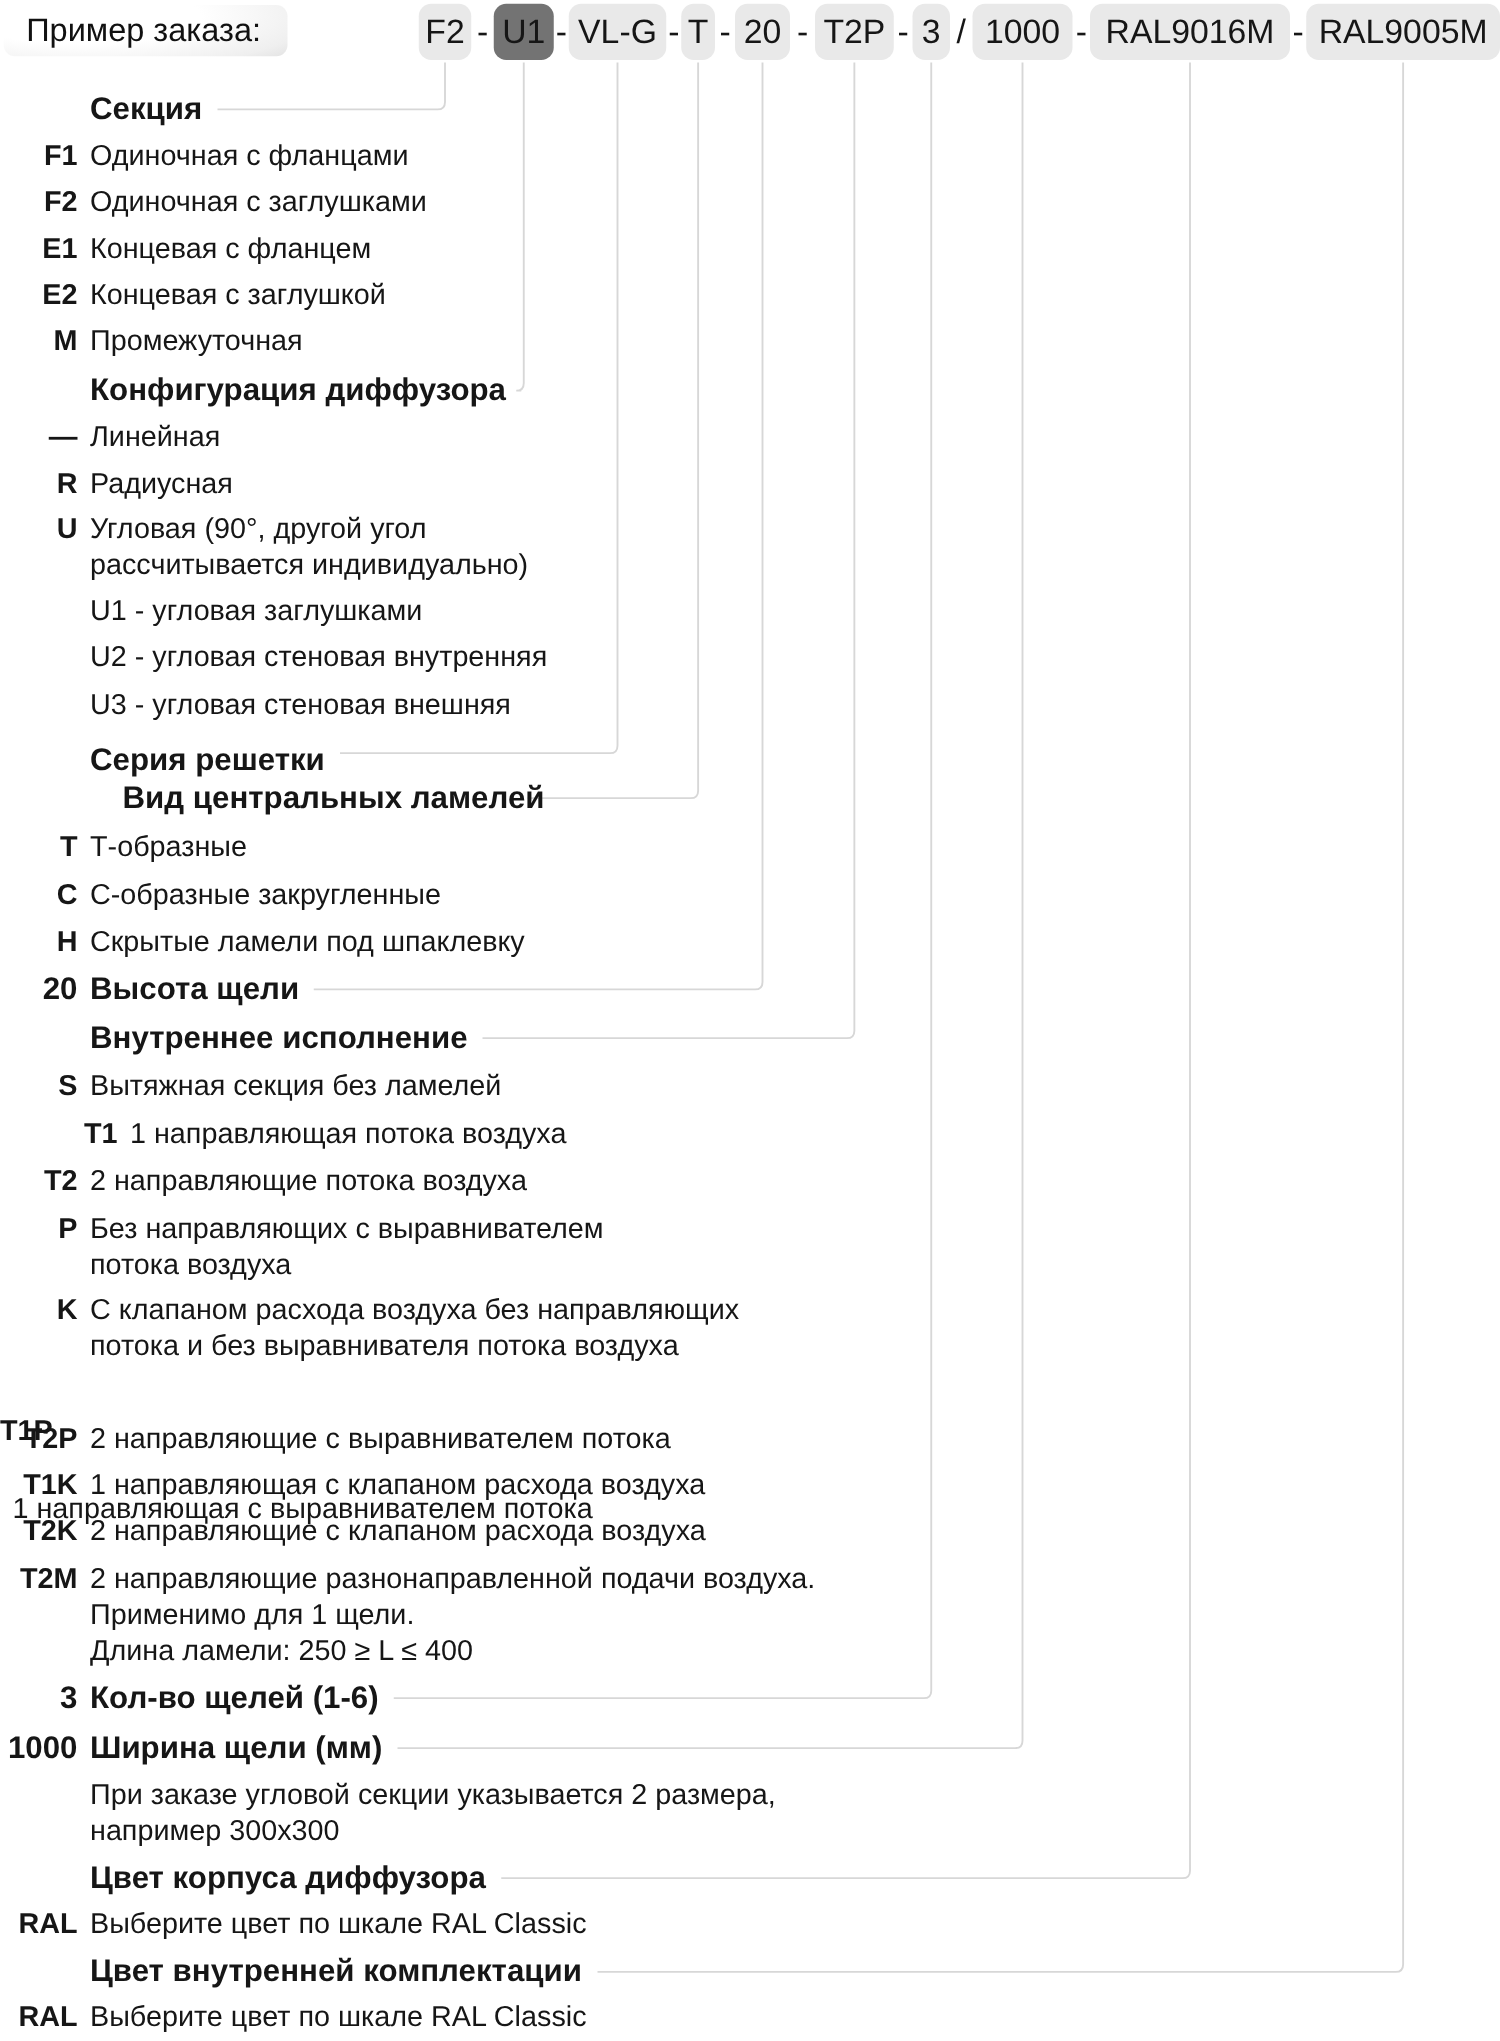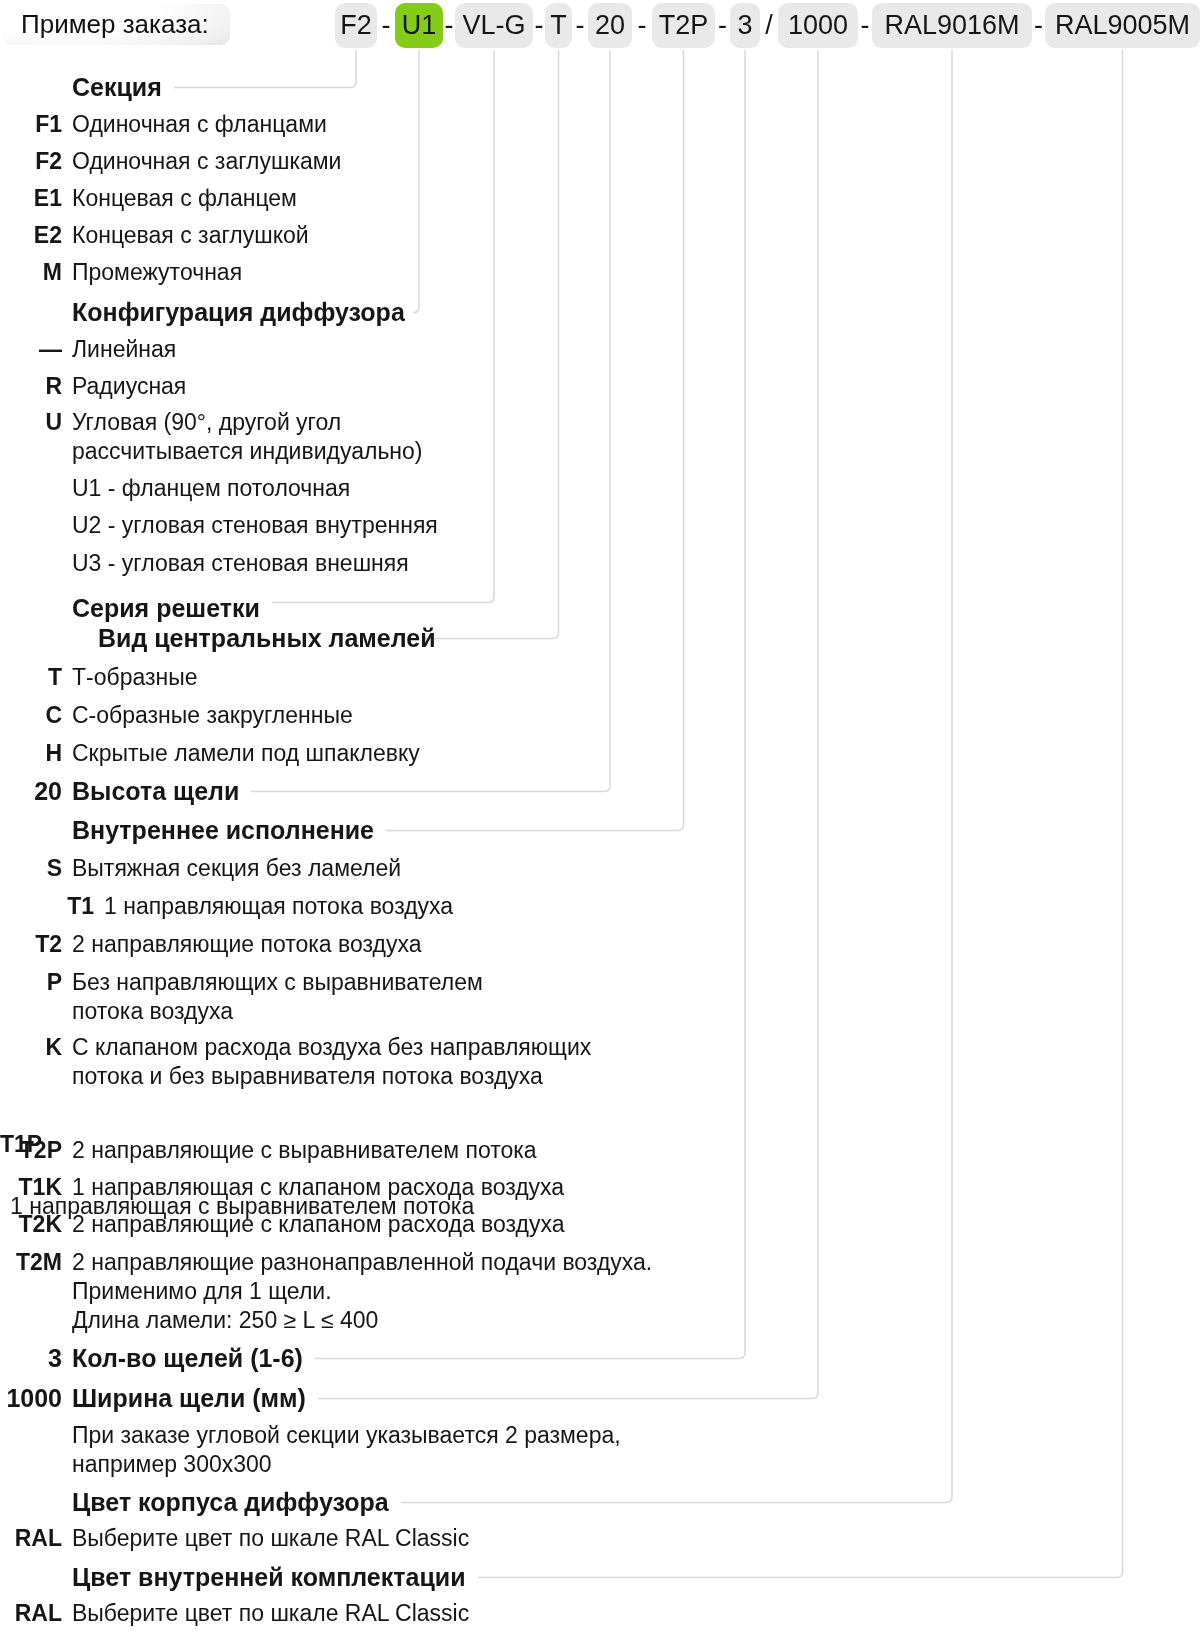--- a/index.html
+++ b/index.html
@@ -48,21 +48,21 @@
       <path d="M 318 1398.5 L 812 1398.5 Q 818 1398.5 818 1392.5 L 818 50" fill="none" stroke="#d7d7d7" stroke-width="1.5"></path>
       <path d="M 401 1502.5 L 946 1502.5 Q 952 1502.5 952 1496.5 L 952 50" fill="none" stroke="#d7d7d7" stroke-width="1.5"></path>
       <path d="M 478 1577.5 L 1116.5 1577.5 Q 1122.5 1577.5 1122.5 1571.5 L 1122.5 50" fill="none" stroke="#d7d7d7" stroke-width="1.5"></path>
     </svg>
   <div id="example-label">
     <span>Пример заказа:</span>
   </div>
   <div id="chips">
       <div class="chip" style="left: 335px; width: 42px; background: rgb(233, 233, 233);">F2</div>
       <span class="sep" style="left: 386px;">-</span>
-      <div class="chip" style="left: 395px; width: 48px; background: #84cc16;">U1</div>
+      <div class="chip" style="left: 395px; width: 48px; background: #737373;">U1</div>
       <span class="sep" style="left: 449px;">-</span>
       <div class="chip" style="left: 455px; width: 78px; background: rgb(233, 233, 233);">VL-G</div>
       <span class="sep" style="left: 539px;">-</span>
       <div class="chip" style="left: 545px; width: 27px; background: rgb(233, 233, 233);">T</div>
       <span class="sep" style="left: 580px;">-</span>
       <div class="chip" style="left: 588px; width: 44px; background: rgb(233, 233, 233);">20</div>
       <span class="sep" style="left: 642px;">-</span>
       <div class="chip" style="left: 652px; width: 63px; background: rgb(233, 233, 233);">T2P</div>
       <span class="sep" style="left: 722.5px;">-</span>
       <div class="chip" style="left: 730px; width: 30px; background: rgb(233, 233, 233);">3</div>
@@ -110,21 +110,21 @@
         <span class="key">R</span>
         <div class="txt">Радиусная</div>
       </div>
       <div class="row" style="top: 407.5px;">
         <span class="key">U</span>
         <div class="txt">Угловая (90°, другой угол
 рассчитывается индивидуально)</div>
       </div>
       <div class="row" style="top: 473.5px;">
         <span class="key"></span>
-        <div class="txt">U1 - фланцем потолочная</div>
+        <div class="txt">U1 - угловая заглушками</div>
       </div>
       <div class="row" style="top: 510.5px;">
         <span class="key"></span>
         <div class="txt">U2 - угловая стеновая внутренняя</div>
       </div>
       <div class="row" style="top: 548.5px;">
         <span class="key"></span>
         <div class="txt">U3 - угловая стеновая внешняя</div>
       </div>
       <div class="row hdr" style="top: 594px;">

